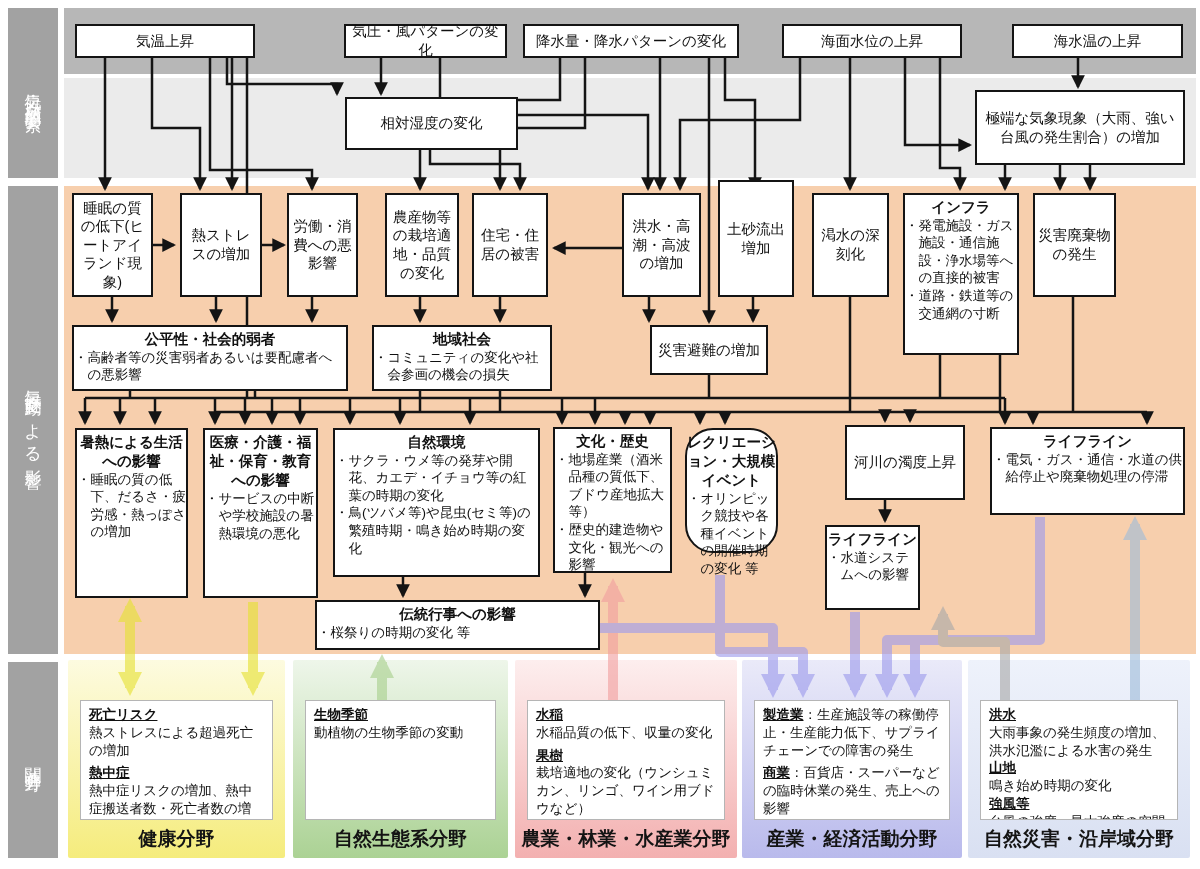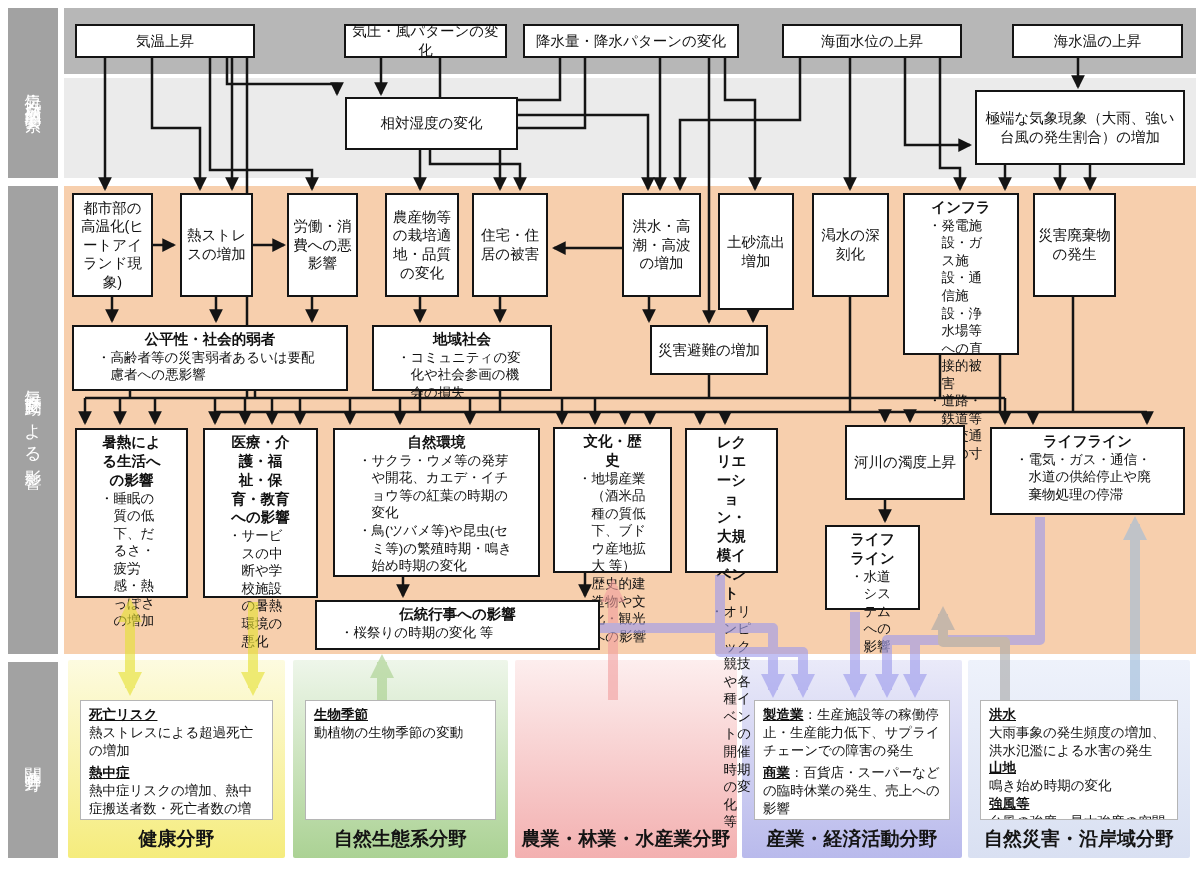--- a/index.html
+++ b/index.html
@@ -10,21 +10,21 @@
   .band.orange{top:186px;height:468px;background:#f7cfad;}
   .sbar{position:absolute;left:8px;width:50px;background:#a2a2a2;color:#fff;
         display:flex;align-items:center;justify-content:center;
         writing-mode:vertical-rl;text-orientation:upright;font-size:17px;letter-spacing:3px;font-weight:500;}
   svg.layer{position:absolute;left:0;top:0;pointer-events:none;}
   #blk{z-index:2;}
   .node{position:absolute;z-index:3;background:#fff;border:2px solid #141414;
         display:flex;align-items:center;justify-content:center;text-align:center;
         font-size:14.5px;line-height:1.28;padding:2px 3px;box-sizing:border-box;color:#111;}
   .node-t{position:absolute;z-index:3;background:#fff;border:2px solid #141414;
-        font-size:13.5px;line-height:1.3;padding:3px 23px;box-sizing:border-box;color:#111;text-align:left;}
+        font-size:13.5px;line-height:1.3;padding:3px 0;box-sizing:border-box;color:#111;text-align:left;}
   .node-t .ttl{font-weight:700;text-align:center;font-size:14.5px;}
   .bullet{display:flex;}
   .bullet .dot{flex:0 0 1em;}
   #colored{z-index:4;}
   .panel{position:absolute;top:660px;height:198px;border-radius:2px;z-index:1;}
   .panel .inner{position:absolute;left:12px;right:12px;top:40px;height:120px;background:#fff;
         border:1px solid #b5b5b5;padding:5px 8px;box-sizing:border-box;font-size:13.5px;line-height:1.32;color:#111;overflow:hidden;}
   .panel .plabel{position:absolute;left:0;right:0;bottom:6px;text-align:center;font-size:19px;font-weight:700;color:#141414;}
   .fterm{font-weight:700;text-decoration:underline;}
   .fitem{margin-bottom:5px;}
@@ -70,20 +70,30 @@
   <div class="panel p-eco" style="left:293px;width:215px;">
     <div class="inner">
       <div class="fitem">
           <div class="fterm">生物季節</div>
           <div>動植物の生物季節の変動</div>
         </div>
     </div>
     <div class="plabel">自然生態系分野</div>
   </div>
   <div class="panel p-agri" style="left:515px;width:222px;">
+    <div class="inner">
+      <div class="fitem">
+          <div class="fterm">水稲</div>
+          <div>水稲品質の低下、収量の変化</div>
+        </div>
+      <div class="fitem">
+          <div class="fterm">果樹</div>
+          <div>栽培適地の変化（ウンシュミカン、リンゴ、ワイン用ブドウなど）</div>
+        </div>
+    </div>
     <div class="plabel">農業・林業・水産業分野</div>
   </div>
   <div class="panel p-ind" style="left:742px;width:220px;">
     <div class="inner">
       <div class="fitem-inline"><span class="fterm">製造業</span><span>：</span><span>生産施設等の稼働停止・生産能力低下、サプライチェーンでの障害の発生</span></div>
       <div class="fitem-inline"><span class="fterm">商業</span><span>：</span><span>百貨店・スーパーなどの臨時休業の発生、売上への影響</span></div>
 
     </div>
     <div class="plabel">産業・経済活動分野</div>
   </div>
@@ -200,38 +210,38 @@
       <span>海水温の上昇</span>
     </div>
   <div class="node" style="left:345px;top:97px;width:173px;height:53px;">
       <span>相対湿度の変化</span>
     </div>
   <div class="node" style="left:975px;top:90px;width:210px;height:75px;">
       <span>極端な気象現象（大雨、強い台風の発生割合）の増加</span>
     </div>
 
   <div class="node" style="left:72px;top:193px;width:81px;height:104px;">
-      <span>都市部の高温化(ヒートアイランド現象)</span>
-    </div>
-  <div class="node" style="left:180px;top:193px;width:73px;height:104px;justify-content:flex-end;">
+      <span>睡眠の質の低下(ヒートアイランド現象)</span>
+    </div>
+  <div class="node" style="left:180px;top:193px;width:82px;height:104px;justify-content:flex-end;">
       <span>熱ストレスの増加</span>
     </div>
   <div class="node" style="left:287px;top:193px;width:71px;height:104px;">
       <span>労働・消費への悪影響</span>
     </div>
   <div class="node" style="left:385px;top:193px;width:74px;height:104px;justify-content:center;">
       <span>農産物等の栽培適地・品質の変化</span>
     </div>
   <div class="node" style="left:472px;top:193px;width:76px;height:104px;">
       <span>住宅・住居の被害</span>
     </div>
   <div class="node" style="left:622px;top:193px;width:79px;height:104px;">
       <span>洪水・高潮・高波の増加</span>
     </div>
-  <div class="node" style="left:718px;top:193px;width:76px;height:117px;">
+  <div class="node" style="left:718px;top:180px;width:76px;height:117px;">
       <span>土砂流出増加</span>
     </div>
   <div class="node" style="left:812px;top:193px;width:77px;height:104px;">
       <span>渇水の深刻化</span>
     </div>
   <div class="node-t" style="left:903px;top:193px;width:116px;height:162px;">
     <div class="ttl">インフラ</div>
     <div class="bullet">
         <span class="dot">・</span>
         <span>発電施設・ガス施設・通信施設・浄水場等への直接的被害</span>
@@ -292,21 +302,21 @@
     <div class="ttl">文化・歴史</div>
     <div class="bullet">
         <span class="dot">・</span>
         <span>地場産業（酒米品種の質低下、ブドウ産地拡大 等）</span>
       </div>
     <div class="bullet">
         <span class="dot">・</span>
         <span>歴史的建造物や文化・観光への影響</span>
       </div>
   </div>
-  <div class="node-t" style="left:685px;top:428px;width:93px;height:145px;">
+  <div class="node-t" style="left:685px;top:428px;width:93px;height:125px;border-radius:28px;">
     <div class="ttl">レクリエーション・大規模イベント</div>
     <div class="bullet">
         <span class="dot">・</span>
         <span>オリンピック競技や各種イベントの開催時期の変化 等</span>
       </div>
   </div>
   <div class="node" style="left:845px;top:425px;width:120px;height:75px;">
       <span>河川の濁度上昇</span>
     </div>
   <div class="node-t" style="left:990px;top:427px;width:195px;height:88px;">

